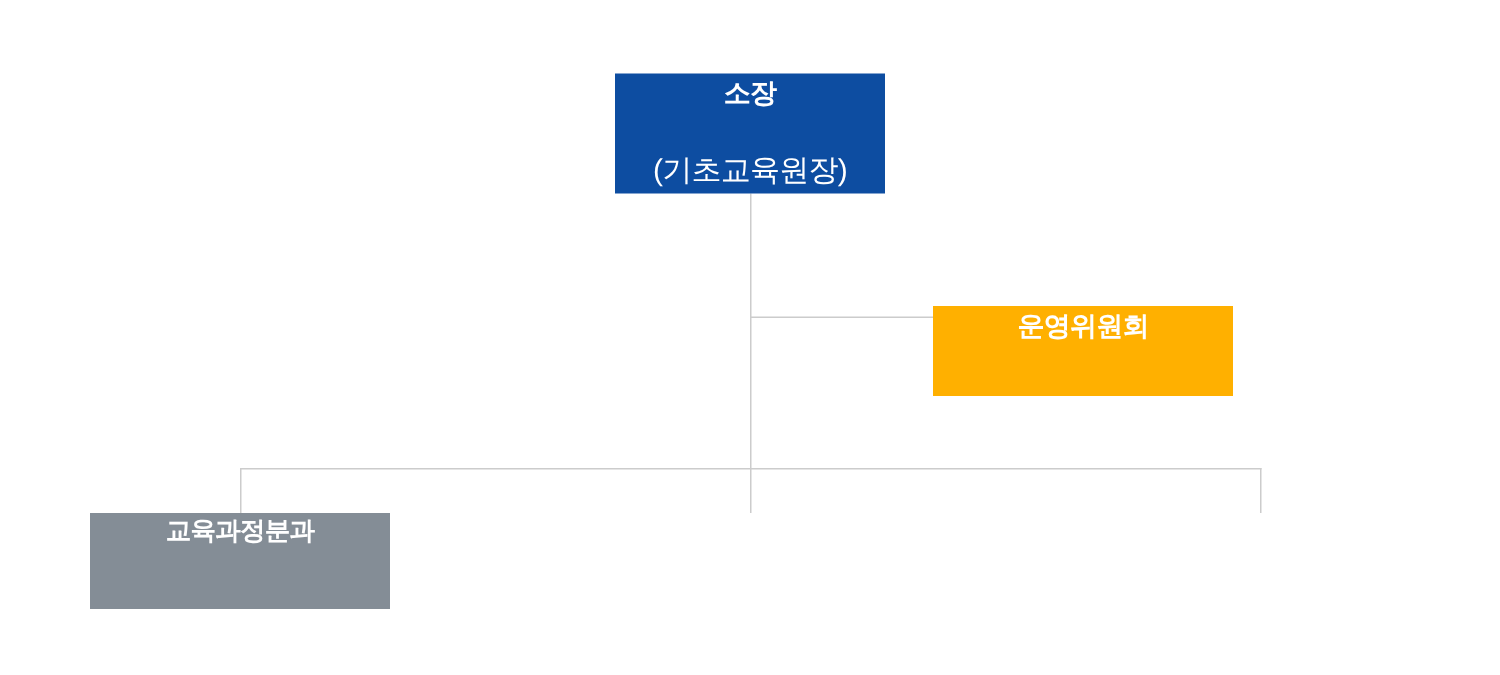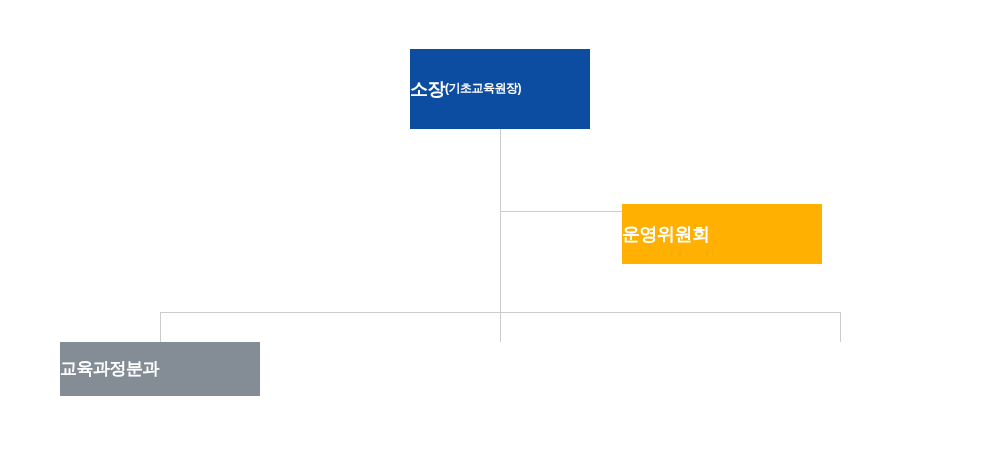--- a/index.html
+++ b/index.html
@@ -11,57 +11,57 @@
   .org-chart {
     position: relative;
     width: 1000px;
     height: 450px;
     background: #ffffff;
     overflow: hidden;
   }
   .node {
     position: absolute;
     display: flex;
-    flex-direction: row;
+    flex-direction: column;
     align-items: center;
-    justify-content: flex-start;
+    justify-content: space-between;
     text-align: center;
     color: var(--text, #ffffff);
     line-height: 1.45;
     box-sizing: border-box;
   }
   .node .title {
     font-size: 18px;
     font-weight: 700;
     letter-spacing: -0.5px;
   }
   .node .subtitle {
-    font-size: 12px;
-    font-weight: 700;
+    font-size: 20px;
+    font-weight: 400;
     letter-spacing: -0.5px;
   }
   .node .label {
     font-size: 17px;
     font-weight: 600;
     letter-spacing: -0.5px;
   }
   .node-director {
     left: 410px; top: 49px;
     width: 180px; height: 80px;
     background: var(--director-bg, #0d4da1);
   }
   .node-committee {
     left: 622px; top: 180px;
     width: 200px; height: 60px;
     background: var(--committee-bg, #ffb000);
     margin-top: 24px;
   }
   .node-dept { 
     top: 342px;
-    width: 200px; height: 54px;
+    width: 200px; height: 64px;
     background: var(--dept-bg, #848d96);
   }
   .node-dept-1 { left: 60px; }
   .node-dept-2 { left: 400px; }
   .node-dept-3 { left: 740px; }
   .line {
     position: absolute;
     background: var(--line, #cccccc);
   }
   .line-v-main   { left: 500px; top: 129px; width: 1px; height: 183px; }

